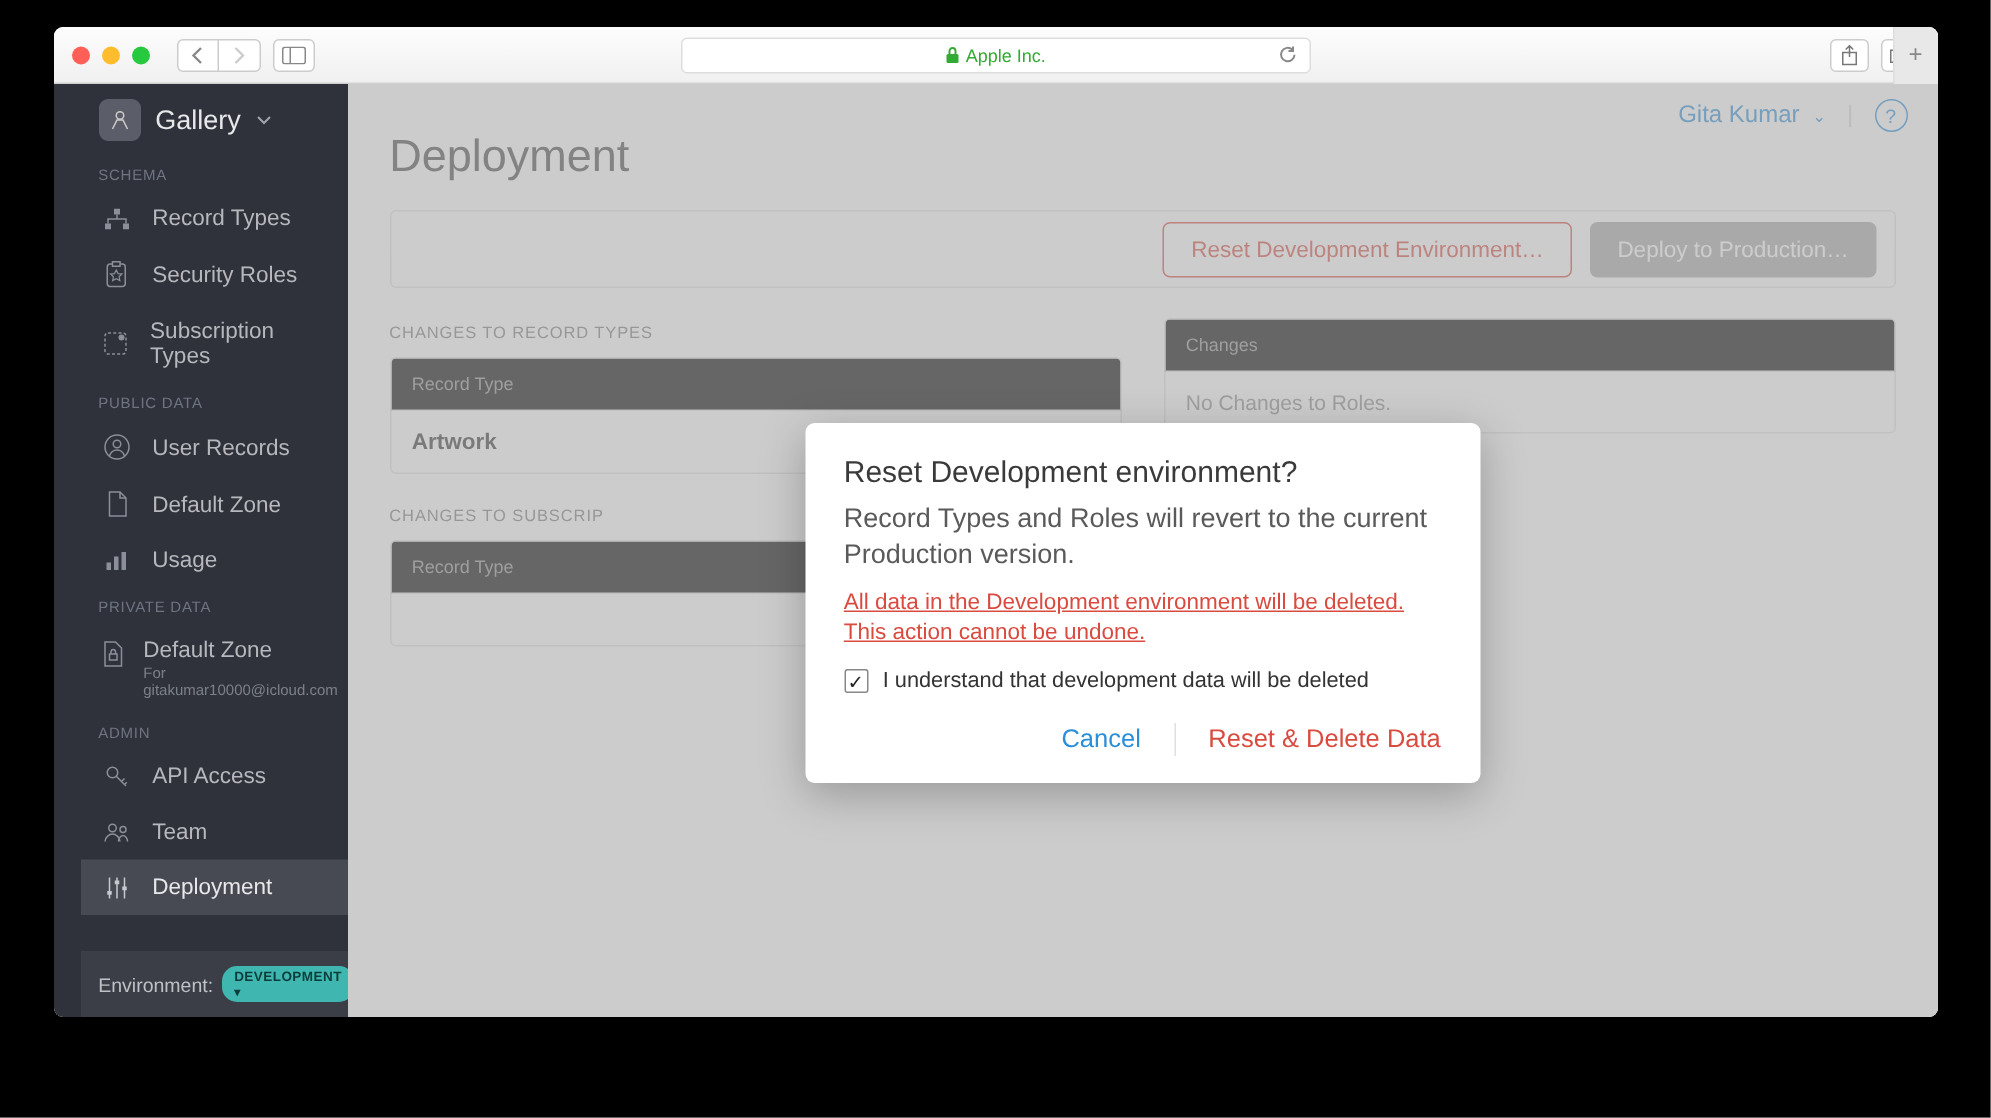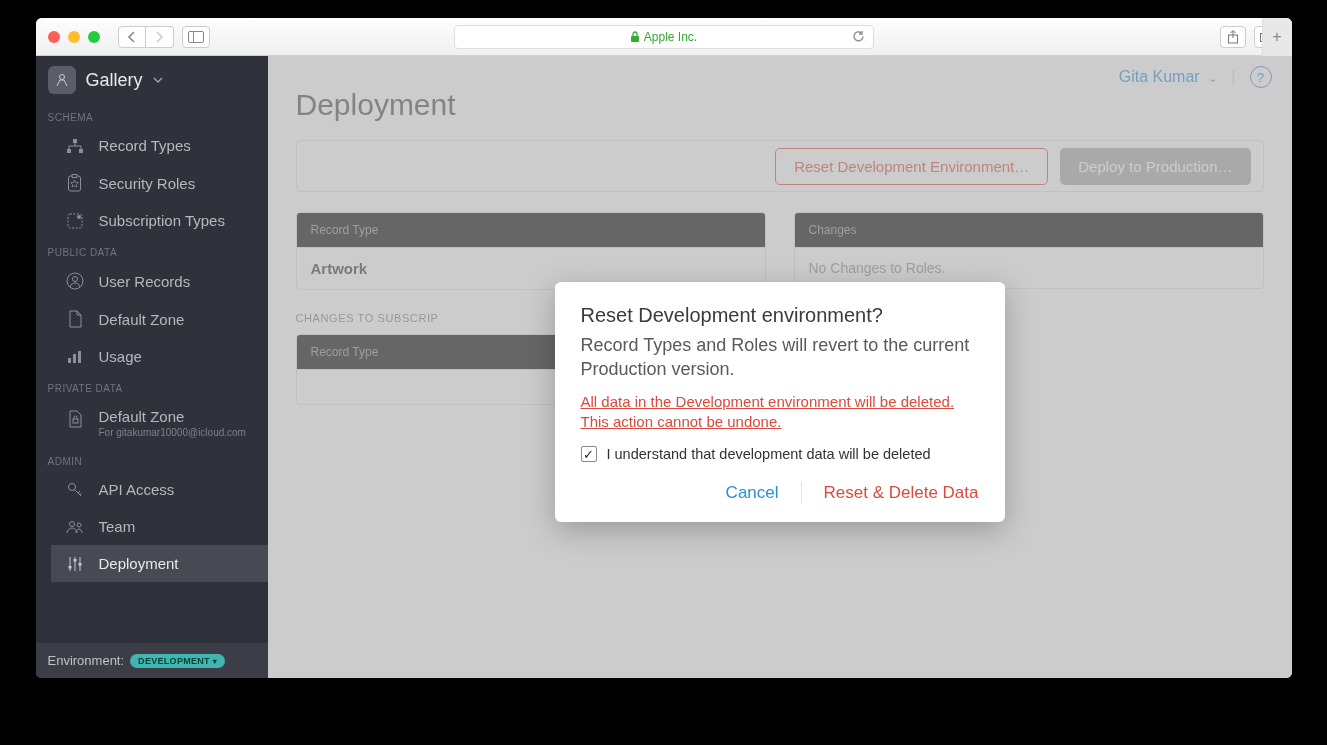--- a/index.html
+++ b/index.html
@@ -14,26 +14,26 @@
     .nav-btn:first-child { border-radius: 4px 0 0 4px; }
     .nav-btn:last-child { border-radius: 0 4px 4px 0; border-left: none; }
     .sidebar-toggle { width: 28px; height:22px; border:1px solid #ccc; background:#fff; border-radius:4px; margin-left:8px; display:flex; align-items:center; justify-content:center; }
     .urlbar { position:absolute; left:50%; transform:translateX(-50%); width: 420px; height: 24px; background:#fff; border:1px solid #ddd; border-radius:4px; display:flex; align-items:center; justify-content:center; font-size:12px; color:#3a3; gap:4px; }
     .reload-icon { position:absolute; right: 8px; color:#888; }
     .tb-right { position:absolute; right:12px; display:flex; gap:8px; align-items:center; }
     .tb-icon { width:26px; height:22px; border:1px solid #ccc; background:#fff; border-radius:4px; display:flex; align-items:center; justify-content:center; color:#666; font-size:13px; }
     .newtab { width:30px; height:38px; border-left:1px solid #ddd; display:flex; align-items:center; justify-content:center; background:#e8e8e8; position:absolute; right:0; top:0; color:#888; }
 
     .body { display:flex; height: calc(100% - 38px); }
-    .sidebar { width: 232px; background:#2f323b; color:#b6b8bd; display:flex; flex-direction:column; font-size:14px; }
+    .sidebar { width: 196px; background:#2f323b; color:#b6b8bd; display:flex; flex-direction:column; font-size:14px;padding-left:18px; }
     .app-switch { display:flex; align-items:center; gap:10px; padding:10px 12px; }
     .app-icon { width:28px; height:28px; background:#5b5e68; border-radius:6px; display:flex; align-items:center; justify-content:center; color:#ddd; font-size:14px; }
     .app-name { color:#e8e8ea; font-size:18px; font-weight:300; }
     .section-head { font-size:10px; letter-spacing:0.5px; color:#6f7480; padding:8px 12px 4px; text-transform:uppercase; }
-    .side-item { display:flex; align-items:center; gap:14px; padding:10px 14px; color:#b6b8bd; font-size:15px; font-weight:300; cursor:pointer;margin-left:15px; }
+    .side-item { display:flex; align-items:center; gap:14px; padding:10px 14px; color:#b6b8bd; font-size:15px; font-weight:300; cursor:pointer; }
     .side-item .si-icon { width:20px; display:flex; justify-content:center; color:#8b8f99; }
     .side-item.active { background:#474a53; color:#e8e8ea; }
     .side-sub { font-size:10px; color:#7c8089; margin-top:2px; }
     .env-bar { margin-top:auto; padding:10px 12px; font-size:13px; color:#bfc1c6; display:flex; align-items:center; gap:6px; background:#3b3e47;}
     .env-pill { background:#3fb6b0; color:#0a3d3a; font-size:9px; font-weight:700; padding:2px 8px; border-radius:10px; letter-spacing:0.3px; }
 
     .main { flex:1; background:#fff; position:relative; }
     .topbar-right { position:absolute; top:10px; right:20px; display:flex; align-items:center; gap:14px; color:#2a8ed9; font-size:16px; }
     .help-icon { width:22px; height:22px; border:1.5px solid #2a8ed9; border-radius:50%; display:flex; align-items:center; justify-content:center; font-size:13px; }
     .page-title { font-size:30px; font-weight:300; color:#4a4a4a; padding:32px 0 18px 28px; }
@@ -266,20 +266,21 @@
         <span style="color:#d9d9d9;">|</span>
         <span class="help-icon">?</span>
       </div>
       <div class="page-title">Deployment</div>
       <div class="action-row">
         <button class="btn-outline-red">Reset Development Environment…</button>
         <button class="btn-gray">Deploy to Production…</button>
       </div>
       <div class="sections-row">
         <div class="sub-col">
+          <div class="sub-head">CHANGES TO RECORD TYPES</div>
           <div class="table">
             <div class="thead">Record Type</div>
             <div class="trow bold">Artwork</div>
           </div>
           <div class="sub-head" style="margin-top:18px;">CHANGES TO SUBSCRIP</div>
           <div class="table">
             <div class="thead">Record Type</div>
             <div class="trow" style="height:34px;"></div>
           </div>
         </div>

